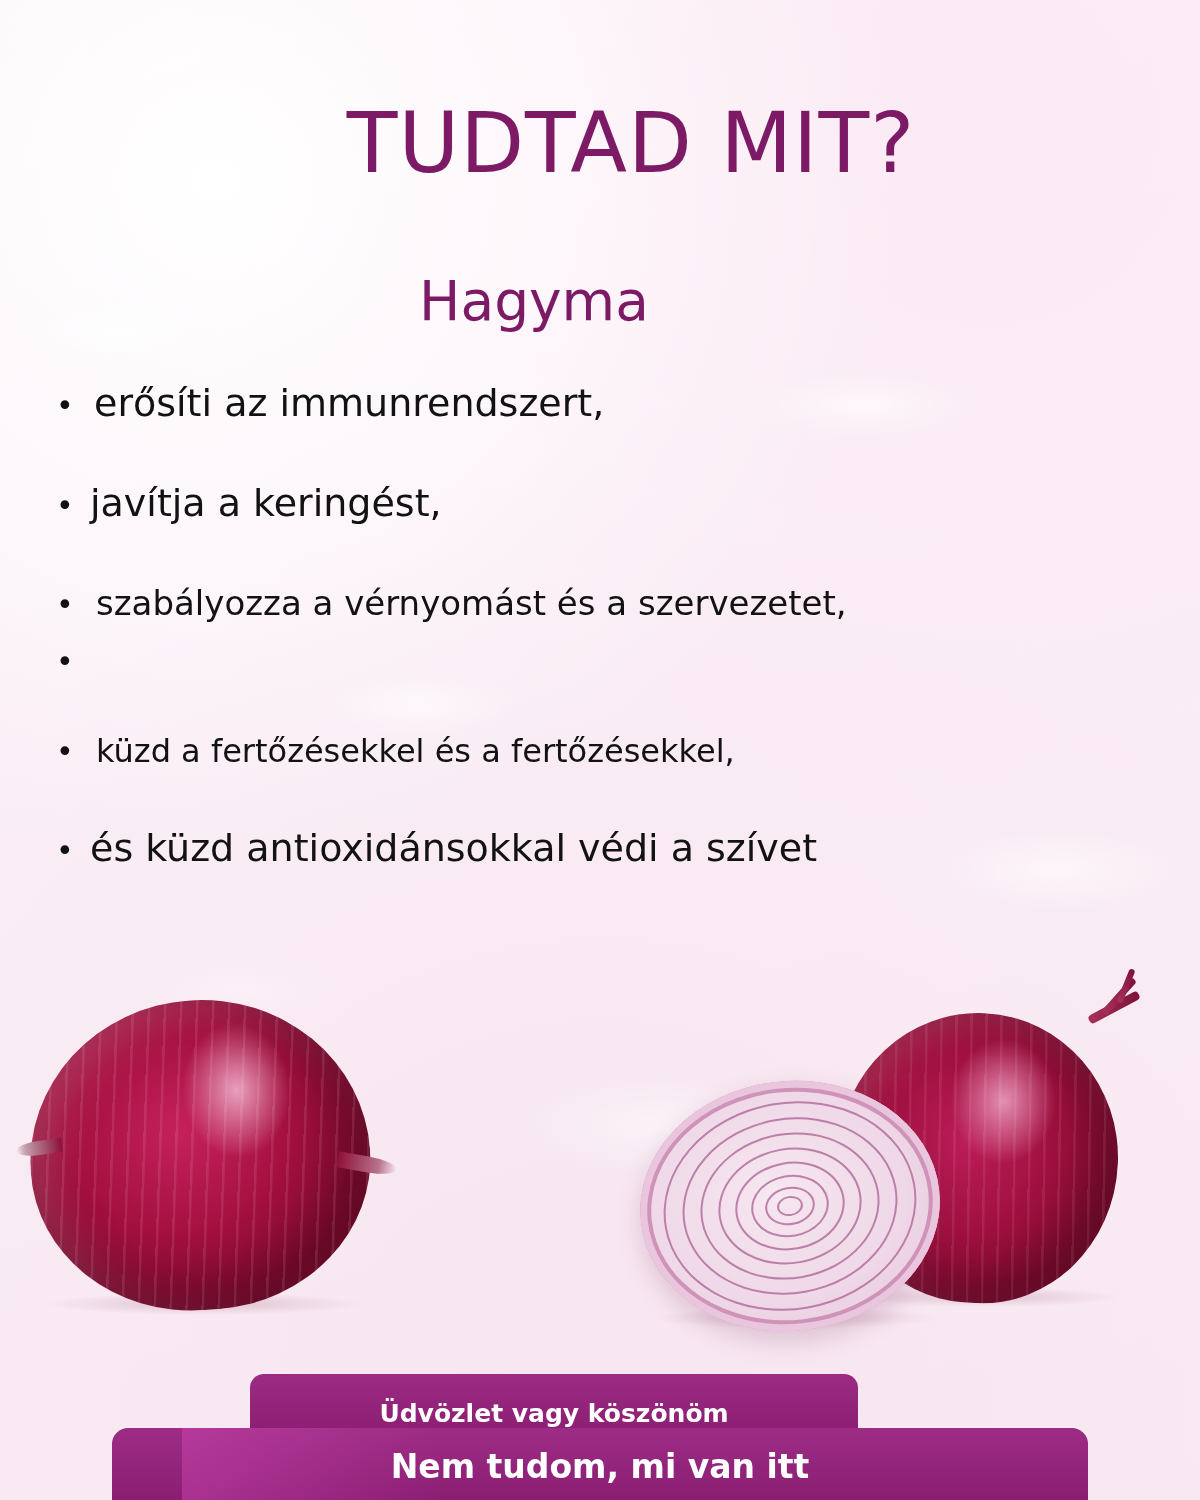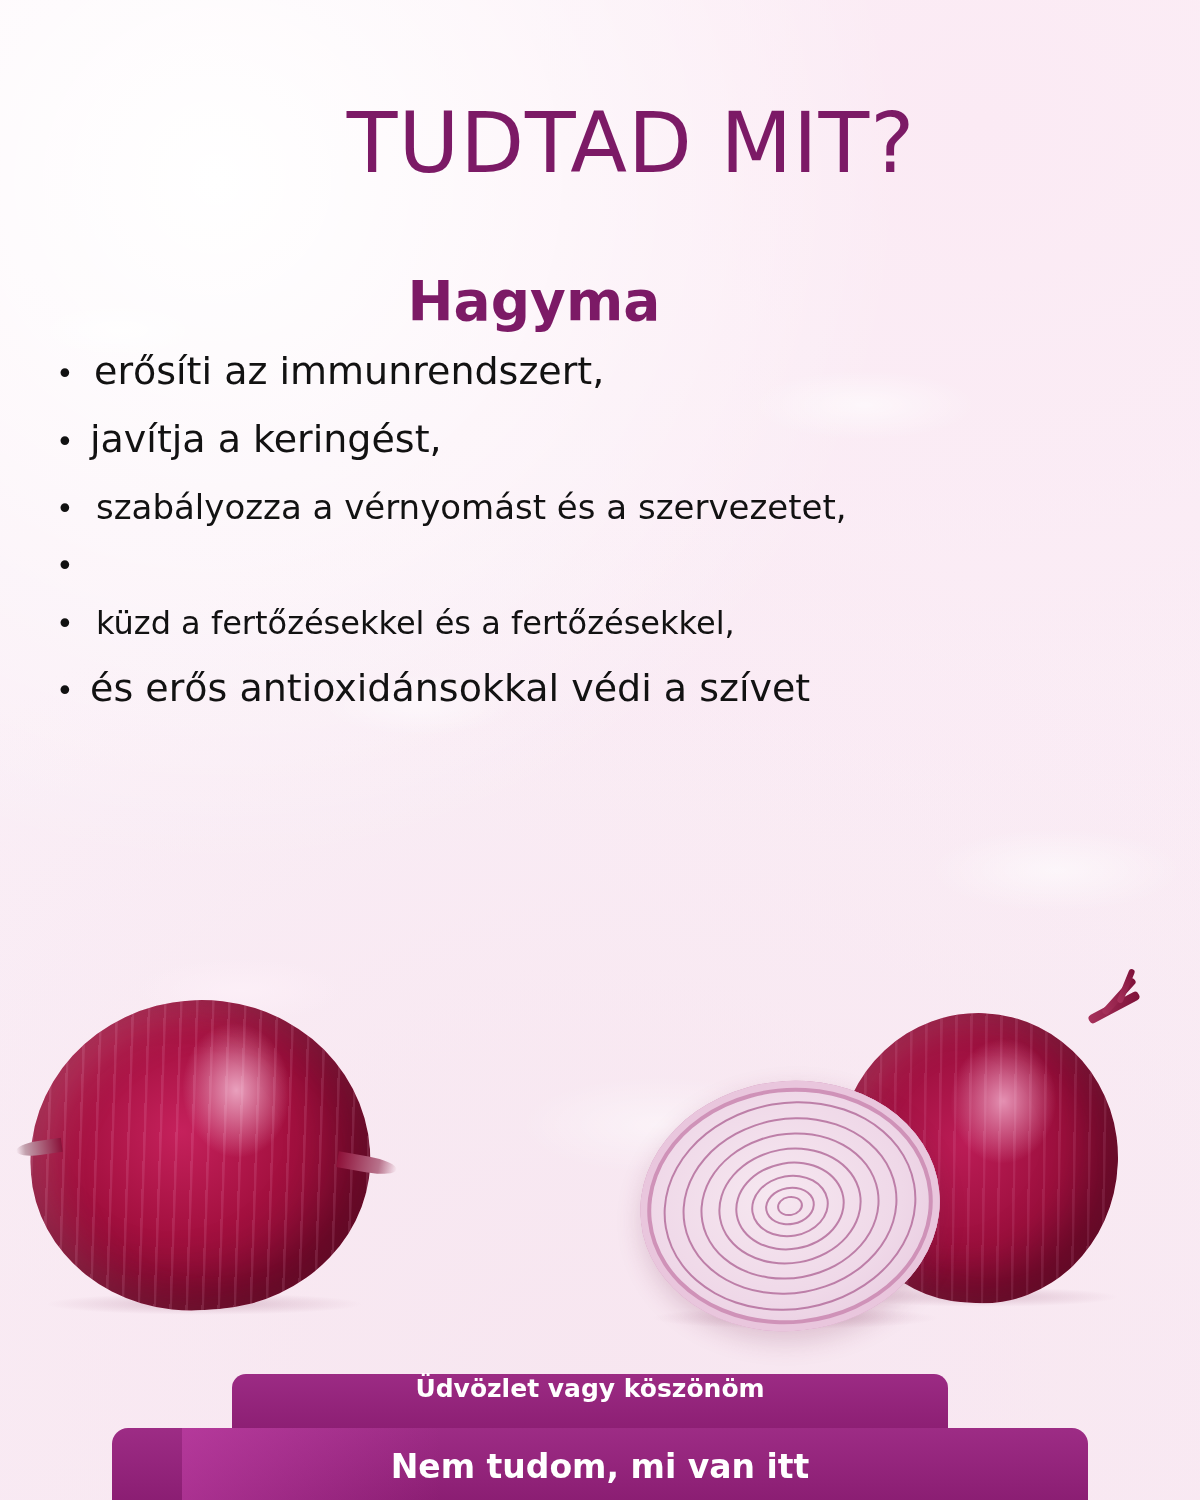--- a/index.html
+++ b/index.html
@@ -52,21 +52,21 @@
     padding-left: 31px;
   }
   .subtitle {
     position: absolute;
     top: 228px;
     left: 0;
     width: 1068px;
     text-align: center;
     font-size: 55px;
     line-height: 1;
-    font-weight: 700;
+    font-weight: 400;
     color: #7c1a66;
   }
 
   .benefits {
     position: absolute;
     top: 352px;
     left: 56px;
     width: 1090px;
   }
   .benefit {
@@ -79,20 +79,21 @@
     width: 34px;
     font-size: 30px;
     line-height: 1;
     color: #111;
   }
   .bullet.empty { color: transparent; }
   .btext {
     flex: 1 1 auto;
     font-size: 36px;
     line-height: 1.05;
+    margin-top: 32px;
   }
 
   .b0 { margin-bottom: 28px; }
   .b0 .btext { font-size: 38px; padding-left: 4px; }
   .b1 { margin-bottom: 30px; }
   .b1 .btext { font-size: 38px; }
   .b2 { margin-bottom: 26px; }
   .b2 .btext { font-size: 34px; padding-left: 6px; }
   .b3 { margin-bottom: 30px; }
   .b3 .btext { font-size: 38px; padding-left: 8px; }
@@ -248,28 +249,28 @@
     top: 352px;
     width: 290px;
     height: 22px;
     background: radial-gradient(ellipse at center, rgba(120,40,80,.18), rgba(120,40,80,0) 70%);
     border-radius: 50%;
   }
 
   
   .banner-top {
     position: absolute;
-    left: 232px;
+    left: 250px;
     top: 1374px;
-    width: 716px;
+    width: 608px;
     height: 54px;
     background: linear-gradient(180deg, #9c2b84 0%, #8d1f74 100%);
     border-radius: 14px 14px 0 0;
     display: flex;
-    align-items: flex-start;
+    align-items: flex-end;
     justify-content: center;
   }
   .banner-top span {
     color: #ffffff;
     font-size: 25px;
     font-weight: 700;
   }
   .banner-bottom {
     position: absolute;
     left: 112px;
@@ -323,21 +324,21 @@
     </div>
     <div class="benefit b4">
       <span class="bullet">•</span>
     </div>
     <div class="benefit b5">
       <span class="bullet">•</span>
       <span class="btext">küzd a fertőzésekkel és a fertőzésekkel,</span>
     </div>
     <div class="benefit b6">
       <span class="bullet">•</span>
-      <span class="btext">és erős antioxidánsokkal védi a szívet</span>
+      <span class="btext">és küzd antioxidánsokkal védi a szívet</span>
     </div>
   </div>
 
   <div class="onions">
     <div class="shadow-left"></div>
     <div class="onion-whole-left"></div>
     <div class="root-left"></div>
 
     <div class="shadow-right"></div>
     <div class="onion-whole-right"></div>

